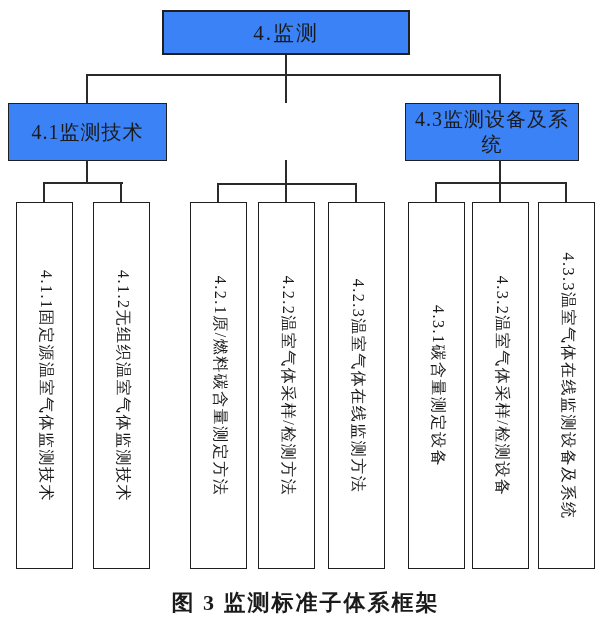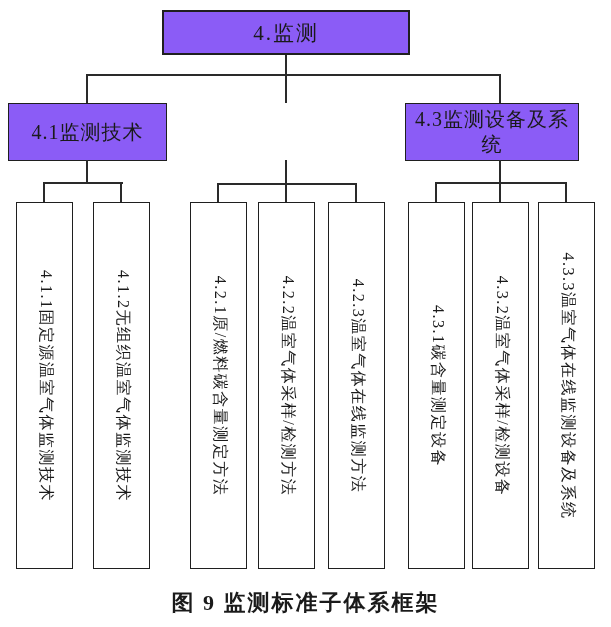--- a/index.html
+++ b/index.html
@@ -14,21 +14,21 @@
     font-family: "Liberation Serif", "DejaVu Serif", serif;
     color: #1a1a1a;
   }
   .stage {
     position: absolute;
     inset: 0;
   }
   .node {
     position: absolute;
     border: 1.5px solid #1f1f1f;
-    background: #8b5cf6;
+    background: #3b82f6;
     box-sizing: border-box;
     display: flex;
     align-items: center;
     justify-content: center;
     text-align: center;
   }
   .root-node {
     left: 162px; top: 10px; width: 248px; height: 45px;
     border-width: 2px;
     font-size: 21px;
@@ -163,15 +163,15 @@
   <div class="leaf lf-431">
     <span class="vtext">4.3.1碳含量测定设备</span>
   </div>
   <div class="leaf lf-432">
     <span class="vtext">4.3.2温室气体采样/检测设备</span>
   </div>
   <div class="leaf lf-433">
     <span class="vtext">4.3.3温室气体在线监测设备及系统</span>
   </div>
 
-  <div class="caption">图 9 监测标准子体系框架</div>
+  <div class="caption">图 3 监测标准子体系框架</div>
 
 </div>
 
 </body></html>

